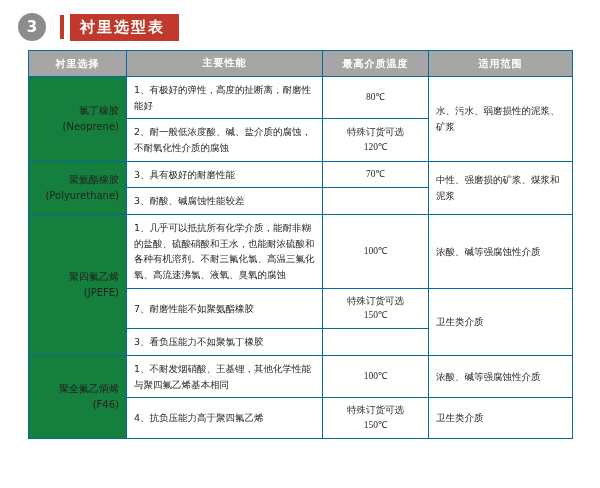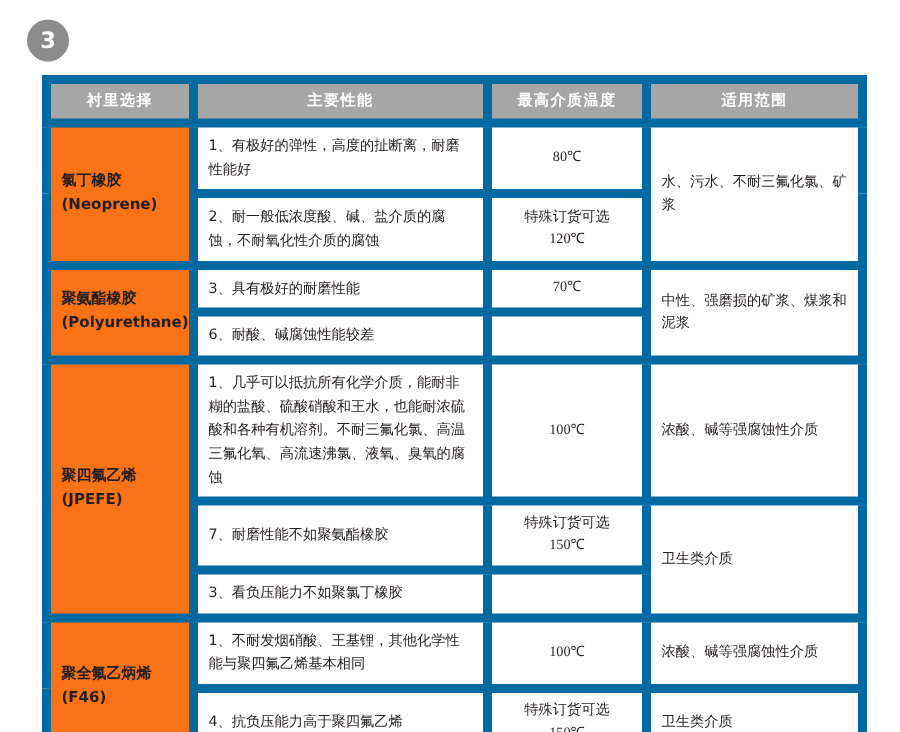--- a/index.html
+++ b/index.html
@@ -71,46 +71,46 @@
     box-sizing: border-box;
   }
   table.spec {
     border-collapse: collapse;
     width: 544px;
     table-layout: fixed;
     font-size: 9.5px;
     line-height: 1.5;
   }
   table.spec th, table.spec td {
-    border: 6px solid #0369a1;
+    border: 1px solid #0369a1;
     padding: 5px 7px;
     vertical-align: middle;
     box-sizing: border-box;
   }
   table.spec thead th {
     background: #a6a6a6;
     color: #ffffff;
     font-weight: bold;
     text-align: center;
     font-size: 10px;
     letter-spacing: 1px;
     height: 26px;
     padding: 4px 4px;
   }
   .col-lining { width: 98px; }
-  .col-perf   { width: 196px; }
+  .col-perf   { width: 196px; font-family: Liberation Mono, monospace; }
   .col-temp   { width: 106px; }
   .col-range  { width: 144px; }
 
   td.lining {
-    text-align: left;
-    font-weight: bold;
+    text-align: right;
+    font-weight: normal;
     font-size: 10px;
     line-height: 1.6;
-    background: #f97316;
+    background: #15803d;
   }
   td.perf {
     text-align: left;
     font-size: 9.5px;
     line-height: 1.65;
   }
   td.temp {
     text-align: center;
     font-size: 9.5px;
     line-height: 1.55;
@@ -124,51 +124,55 @@
   }
   .row-tall td { height: 40px; margin-top: 32px; }
 </style>
 </head>
 <body>
 
 <div class="page">
 
   <div class="header">
     <div class="badge">3</div>
+    <div class="title-wrap">
+      <div class="title-bar-left"></div>
+      <div class="title-box">衬里选型表</div>
+    </div>
   </div>
 
   <div class="table-wrap">
     <table class="spec">
       <thead>
         <tr>
           <th class="col-lining">衬里选择</th>
           <th class="col-perf">主要性能</th>
           <th class="col-temp">最高介质温度</th>
           <th class="col-range">适用范围</th>
         </tr>
       </thead>
       <tbody>
           <tr>
             <td class="lining" rowspan="2">氯丁橡胶<br>(Neoprene)</td>
             <td class="perf">1、有极好的弹性，高度的扯断离，耐磨性能好</td>
             <td class="temp">80℃</td>
-            <td class="range" rowspan="2">水、污水、不耐三氟化氯、矿浆</td>
+            <td class="range" rowspan="2">水、污水、弱磨损性的泥浆、矿浆</td>
           </tr>
           <tr>
             <td class="perf">2、耐一般低浓度酸、碱、盐介质的腐蚀，不耐氧化性介质的腐蚀</td>
             <td class="temp">特殊订货可选<br>120℃</td>
           </tr>
           <tr>
             <td class="lining" rowspan="2">聚氨酯橡胶<br>(Polyurethane)</td>
             <td class="perf">3、具有极好的耐磨性能</td>
             <td class="temp">70℃</td>
             <td class="range" rowspan="2">中性、强磨损的矿浆、煤浆和泥浆</td>
           </tr>
           <tr>
-            <td class="perf">6、耐酸、碱腐蚀性能较差</td>
+            <td class="perf">3、耐酸、碱腐蚀性能较差</td>
             <td class="temp"></td>
           </tr>
           <tr class="row-tall">
             <td class="lining" rowspan="3">聚四氟乙烯<br>(JPEFE)</td>
             <td class="perf">1、几乎可以抵抗所有化学介质，能耐非糊的盐酸、硫酸硝酸和王水，也能耐浓硫酸和各种有机溶剂。不耐三氟化氯、高温三氟化氧、高流速沸氯、液氧、臭氧的腐蚀</td>
             <td class="temp">100℃</td>
             <td class="range">浓酸、碱等强腐蚀性介质</td>
           </tr>
           <tr>
             <td class="perf">7、耐磨性能不如聚氨酯橡胶</td>

